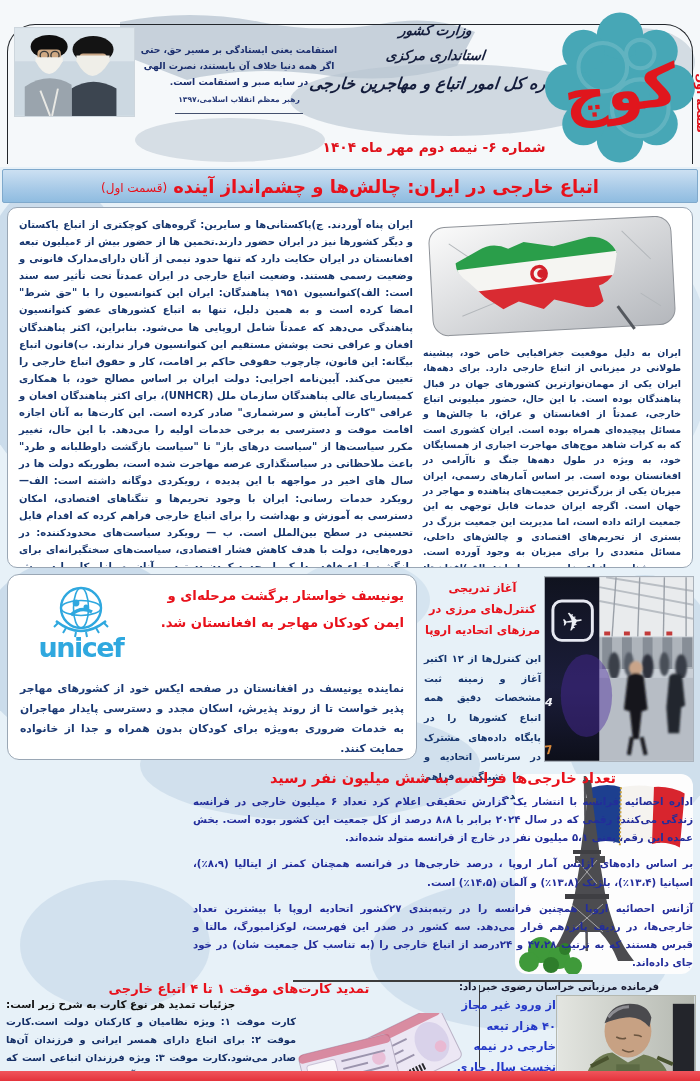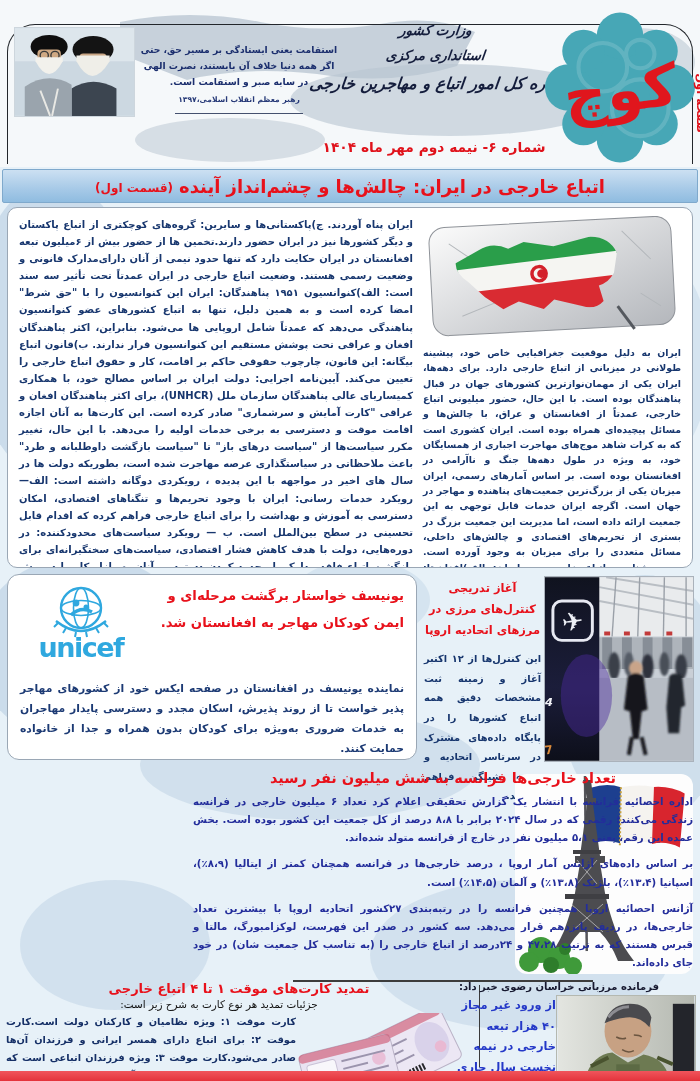--- a/index.html
+++ b/index.html
@@ -45,21 +45,21 @@
     transform:rotate(90deg);
   }
   
   .title-bar {
     position:absolute; left:2px; right:2px; top:169px; height:34px; z-index:2;
     background:linear-gradient(#cce0f2,#a6c9e7 60%,#8fbce0);
     border:1px solid #7fa9cc; border-radius:2px;
     display:flex; align-items:center; justify-content:center; gap:6px;
   }
   .title-bar .t-main { color:#e8111b; font-weight:bold; font-size:18px; }
-  .title-bar .t-suffix { color:#e8111b; font-weight:bold; font-size:12px; padding-top:3px; }
+  .title-bar .t-suffix { color:#e8111b; font-weight:normal; font-size:12px; padding-top:3px; }
   
   .article-box {
     position:absolute; left:7px; top:207px; width:686px; height:361px; z-index:2;
     background:#fff; border:1.2px solid #9aa7b5; border-radius:10px;
     padding:8px 11px; display:flex; gap:10px; overflow:hidden;
   }
   .col-right { width:258px; flex:none; }
   .iran-img { width:258px; height:122px; margin-bottom:3px; }
   .lead-text {
     color:#17366e; font-weight:bold; text-align:justify;
@@ -92,21 +92,21 @@
   .france-block { position:absolute; left:7px; top:770px; width:686px; height:208px; z-index:2; }
   .france-img { position:absolute; left:508px; top:4px; width:178px; height:200px; }
   .france-text { position:absolute; right:0; top:0; width:500px; }
   .france-title { text-align:center; color:#e8111b; font-weight:bold; font-size:14.5px; margin-bottom:7px; }
   .france-p { color:#232d9b; font-weight:bold; font-size:10.2px; line-height:1.78; text-align:justify; margin-bottom:8px; }
   .france-hr { width:300px; border-top:2px solid #3c3c3c; margin:2px auto 0; }
   
   .bottom-row { position:absolute; left:0; top:981px; width:700px; height:90px; z-index:2; }
   .cards-section { position:absolute; left:0; top:0; width:478px; padding:0 6px; }
   .cards-title { text-align:center; color:#e8111b; font-weight:bold; font-size:13px; }
-  .cards-subtitle { text-align:center; color:#121212; font-weight:normal; font-size:10.4px; margin:2px 40px 3px 0; }
+  .cards-subtitle { text-align:left; color:#121212; font-weight:bold; font-size:10.4px; margin:2px 40px 3px 0; }
   .cards-flow { direction:rtl; }
   .cards-img { float:right; width:172px; height:86px; margin-right:4px; margin-bottom:2px; }
   .cards-body { color:#152f66; font-weight:bold; font-size:9.8px; line-height:1.85; text-align:justify; }
   .bottom-divider { position:absolute; left:479px; top:4px; height:82px; border-left:1.6px solid #3a3a3a; }
   .commander-section { position:absolute; left:452px; top:0; width:248px; }
   .commander-kicker { color:#15172e; font-weight:bold; font-size:10px; text-align:center; padding-right:34px; }
   .commander-row { margin-top:3px; }
   .commander-photo { float:right; width:140px; height:84px; margin-right:4px; border:1px solid #b4b8b0; }
   .commander-body { color:#2438c8; font-weight:bold; font-size:11.4px; line-height:1.8; text-align:right; padding-right:4px; }
   .red-strip { position:absolute; left:0; top:1071px; width:700px; height:10px; z-index:4;

